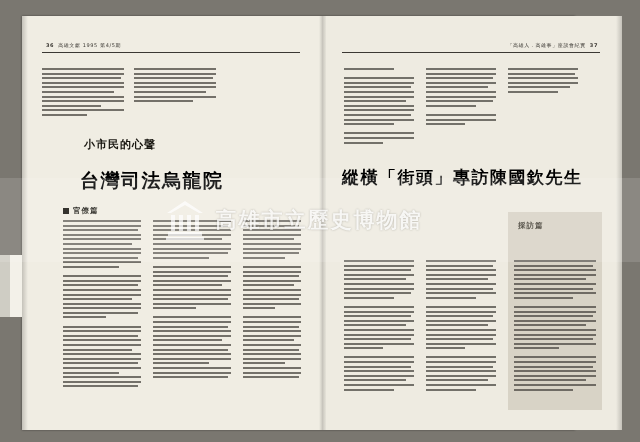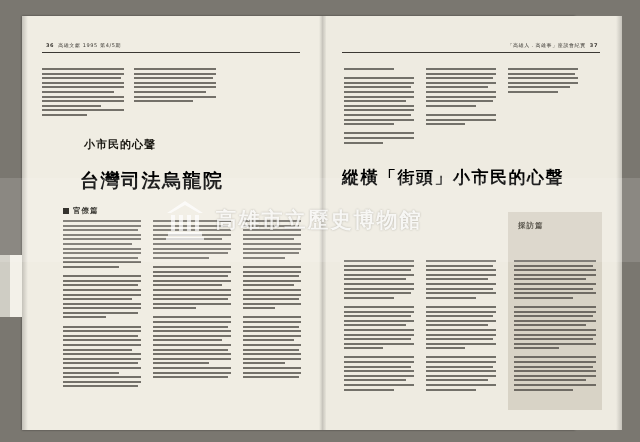--- a/index.html
+++ b/index.html
@@ -420,21 +420,21 @@
       </div>
       <div class="col" style="left:186px; top:52px; width:70px; height:78px;">
         <div class="tline s1"></div>
           <div class="tline s2"></div>
           <div class="tline s1"></div>
         <div class="tline s1"></div>
           <div class="tline s3"></div>
           <div class="tline s4"></div>
       </div>
 
-      <div class="headline r" style="left:20px; top:150px;">縱橫「街頭」小市民的心聲</div>
+      <div class="headline r" style="left:20px; top:150px;">縱橫「街頭」專訪陳國欽先生</div>
       <div class="sectag" style="left:196px; top:205px;">
         <span>採訪篇</span>
       </div>
 
       <div class="tintband" style="left:186px; top:196px; width:94px; height:198px;"></div>
 
       <div class="col" style="left:22px; top:244px; width:70px; height:148px;">
         <div class="tline s1"></div>
           <div class="tline s1"></div>
           <div class="tline s2"></div>

